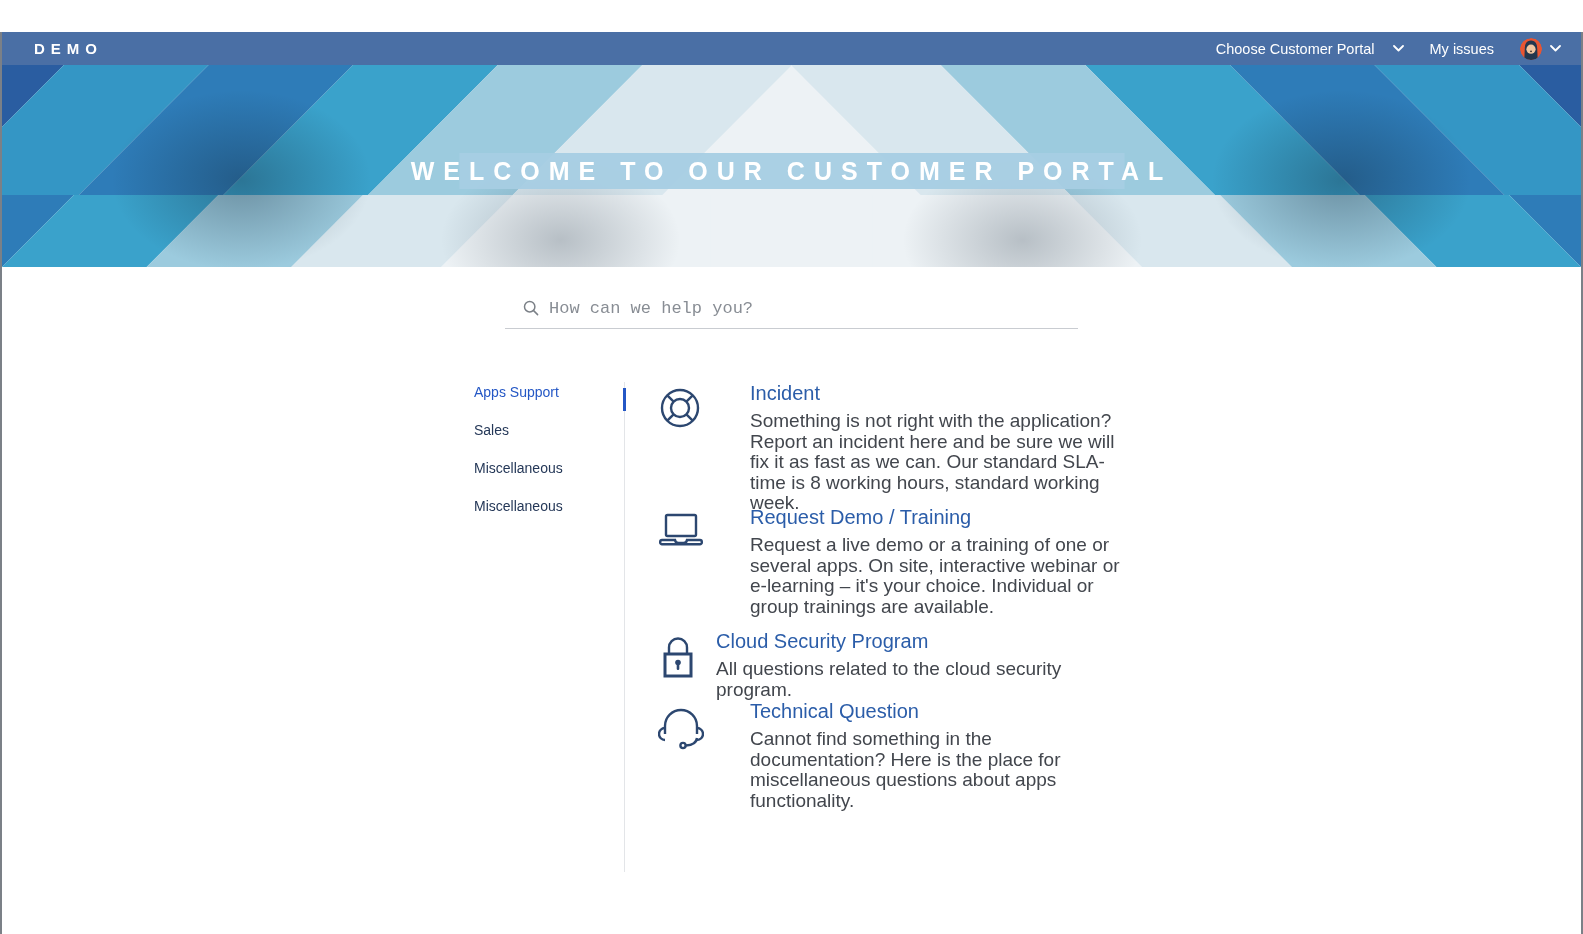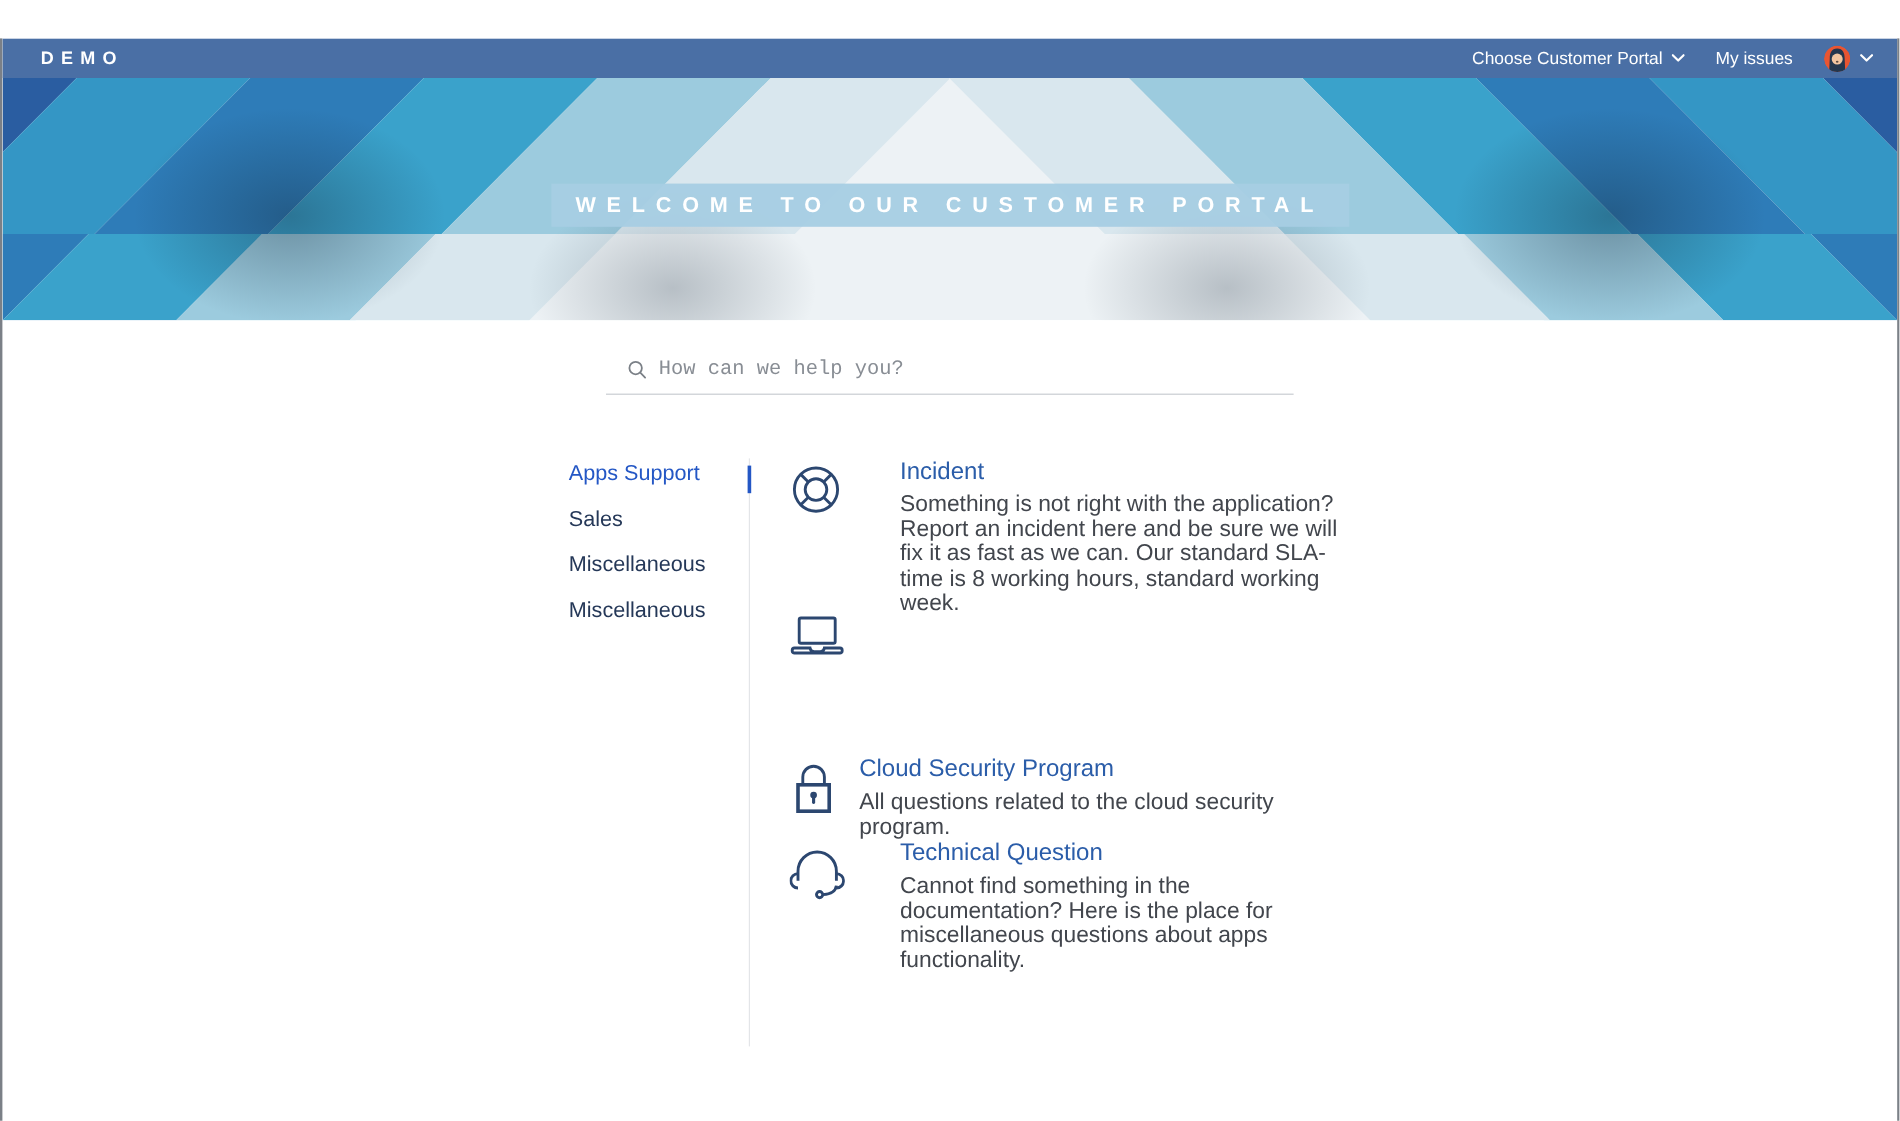--- a/index.html
+++ b/index.html
@@ -6,45 +6,45 @@
   html,body { width:1583px; height:934px; }
   body { font-family:"Liberation Sans","DejaVu Sans",sans-serif; background:#fff; }
   .page { width:1583px; height:934px; display:flex; flex-direction:column; overflow:hidden;
           border-left:2px solid #7b8087; border-right:2px solid #7b8087; background:#fff;margin-top:32px; }
 
   
   .navbar { height:33px; flex:0 0 33px; background:#4a6fa5; display:flex; align-items:center;
             justify-content:space-between; padding:0 20px 0 32px; }
   .brand { color:#fff; font-size:15px; font-weight:600; letter-spacing:6px; cursor:pointer; }
   .nav-right { display:flex; align-items:center; gap:26px; }
-  .nav-link { color:#fff; font-size:14.5px; display:flex; align-items:center; gap:7px; cursor:pointer; }
+  .nav-link { color:#fff; font-size:14.5px; display:flex; align-items:center; gap:18px; cursor:pointer; }
   .chev { display:inline-block; }
   .avatar-group { display:flex; align-items:center; gap:8px; cursor:pointer; }
   .avatar { width:22px; height:22px; border-radius:50%; overflow:hidden; display:block; }
 
   
   .hero { height:202px; flex:0 0 202px; position:relative; overflow:hidden; }
   .hero-art { position:absolute; inset:0; width:100%; height:100%; display:block; }
   .hero-title-bar { position:absolute; left:50%; transform:translateX(-50%); top:88px;
                     width:665px; height:36px; background:rgba(167,206,227,0.95);
                     display:flex; align-items:center; justify-content:center; }
-  .hero-title-bar h1 { color:#fff; font-size:18px; font-weight:700; letter-spacing:9px; white-space:nowrap; }
+  .hero-title-bar h1 { color:#fff; font-size:25px; font-weight:700; letter-spacing:9px; white-space:nowrap; }
 
   
   .search-row { margin-top:26px; display:flex; justify-content:center; }
   .search-box { position:relative; width:573px; }
   .search-box input { width:100%; border:none; border-bottom:1px solid #c9ccd1; outline:none;
                       font-family:Liberation Mono, monospace; font-size:17px; color:#3b3f45; padding:6px 4px 10px 44px; background:transparent; }
   .search-box input::placeholder { color:#888d94; opacity:1; }
   .search-icon { position:absolute; left:18px; top:7px; }
 
   
   .main { margin-left:472px; width:660px; margin-top:53px; min-height:552px; display:flex; align-items:flex-start; }
   .sidebar { width:150px; flex:0 0 150px; padding-top:2px; }
-  .side-item { height:38px; font-size:18px; color:#253858; cursor:pointer; display:flex; align-items:flex-start; }
+  .side-item { height:38px; font-size:14px; color:#253858; cursor:pointer; display:flex; align-items:flex-start; }
   .side-item.active { color:#2457c5; }
   .divider { width:1px; flex:0 0 1px; height:490px; background:#e3e5e8; position:relative; }
   .active-indicator { position:absolute; left:-1px; top:6px; width:3px; height:23px; background:#2457c5; }
   .content { margin-left:33px; width:472px; }
   .rt { display:flex; align-items:flex-start; cursor:pointer; }
   .rt.slot { height:124px;gap:34px; }
   .rt-icon { width:58px; flex:0 0 58px; padding-top:4px; }
   .rt-body { flex:1; }
   .rt-title { font-size:20px; font-weight:500; color:#2b5da9; margin-bottom:6px; }
   .rt-desc { font-size:19px; line-height:20.5px; color:#42464d; }
@@ -172,20 +172,24 @@
         </div>
       </section>
 
       <section class="rt slot">
         <div class="rt-icon">
           <svg width="46" height="40" viewBox="0 0 46 40" fill="none" stroke="#2c4770" stroke-width="2.4">
             <rect x="8" y="5" width="30" height="21" rx="1.5"></rect>
             <path d="M4,30 h13 a3.5,3.5 0 0 0 3.5,3 h5 a3.5,3.5 0 0 0 3.5,-3 h13 a1.8,1.8 0 0 1 1.8,1.8 v0.6 a1.8,1.8 0 0 1 -1.8,1.8 H4 a1.8,1.8 0 0 1 -1.8,-1.8 v-0.6 A1.8,1.8 0 0 1 4,30 Z"></path>
           </svg>
         </div>
+        <div class="rt-body">
+          <h2 class="rt-title">Request Demo / Training</h2>
+          <p class="rt-desc">Request a live demo or a training of one or several apps. On site, interactive webinar or e-learning – it's your choice. Individual or group trainings are available.</p>
+        </div>
       </section>
 
       <section class="rt">
         <div class="rt-icon">
           <svg width="40" height="46" viewBox="0 0 40 46" fill="none" stroke="#2c4770">
             <path d="M11,20 v-6.5 a9,9 0 0 1 18,0 V20" stroke-width="2.4"></path>
             <rect x="7" y="20" width="26" height="22" stroke-width="3"></rect>
             <g fill="#2c4770" stroke="none">
               <circle cx="20" cy="28.5" r="2.8"></circle>
               <rect x="18.7" y="29.5" width="2.6" height="6.5" rx="1.2"></rect>

